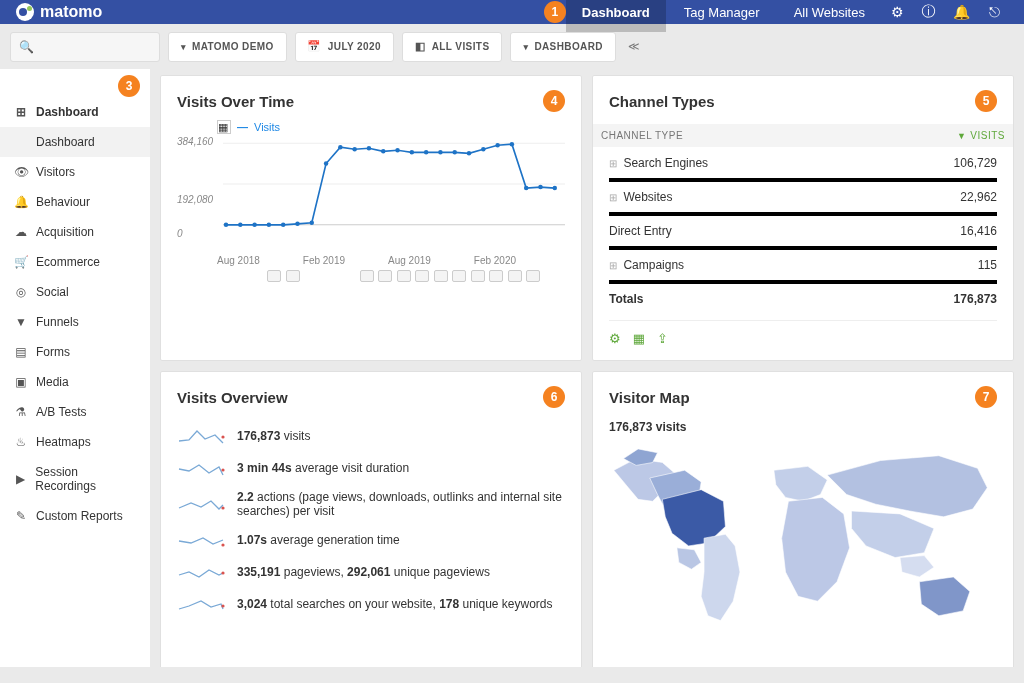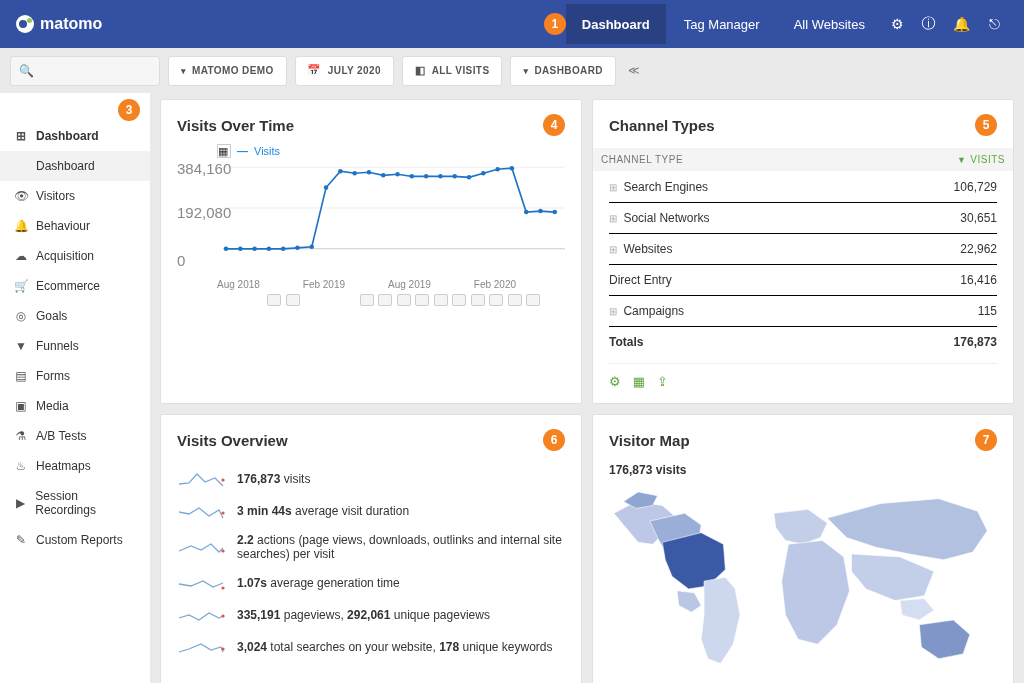--- a/index.html
+++ b/index.html
@@ -1,18 +1,18 @@
 <!DOCTYPE html>
 <html><head>
 <meta charset="utf-8">
 <style>
 * { margin: 0; padding: 0; box-sizing: border-box; font-family: -apple-system, BlinkMacSystemFont, "Segoe UI", Arial, sans-serif; }
 body { background: #eaeaea; width: 1024px; height: 683px; overflow: hidden; font-size: 12px; color: #333; }
 
-.topbar { background: #3450a3; height: 48px; display: flex; align-items: center; padding: 0 16px; color: #fff; }
+.topbar { background: #3450a3; height: 24px; display: flex; align-items: center; padding: 0 16px; color: #fff; }
 .logo { display: flex; align-items: center; gap: 6px; font-weight: 600; font-size: 16px; }
 .logo-circle { width: 18px; height: 18px; border-radius: 50%; background: #fff; position: relative; }
 .logo-circle::before { content: ""; position: absolute; width: 8px; height: 8px; border-radius: 50%; background: #3450a3; top: 5px; left: 3px; }
 .logo-circle::after { content: ""; position: absolute; width: 5px; height: 5px; border-radius: 50%; background: #95c85a; top: 3px; right: 2px; }
 .top-spacer { flex: 1; }
 .top-nav { display: flex; align-items: center; gap: 2px; }
 .top-nav-item { padding: 0 16px; height: 40px; display: flex; align-items: center; color: #fff; font-size: 13px; cursor: pointer; }
 .top-nav-item.active { background: rgba(0,0,0,0.2); font-weight: 600; }
 .top-icon { color: #fff; padding: 0 8px; cursor: pointer; font-size: 14px; }
 
@@ -41,25 +41,25 @@
 
 .chart { position: relative; height: 160px; }
 .chart-legend { position: absolute; top: -4px; left: 40px; display: flex; align-items: center; gap: 6px; font-size: 11px; }
 .chart-legend .box { width: 14px; height: 14px; border: 1px solid #ccc; }
 .chart-legend .dash { color: #1e88e5; font-weight: 600; }
 .chart-legend .lbl { color: #1e88e5; }
 .chart svg { width: 100%; height: 120px; }
 .chart-x { display: flex; justify-content: space-between; font-size: 10px; color: #888; padding: 0 6px; margin-top: 8px; }
 .chart-annot { display: flex; justify-content: space-between; padding: 0 6px; margin-top: 4px; }
 .annot-box { width: 14px; height: 12px; background: #f4f4f4; border: 1px solid #ccc; border-radius: 2px; }
-.y-tick { position: absolute; left: 0; font-size: 15px; color: #888; }
+.y-tick { position: absolute; left: 0; font-size: 10px; color: #888; font-style: italic; }
 
 
 .ch-head { display: flex; justify-content: space-between; background: #f4f4f4; padding: 6px 8px; font-size: 10px; color: #777; letter-spacing: 0.5px; margin: 1px -16px; }
-.ch-row { display: flex; justify-content: space-between; padding: 8px 0; border-bottom: 1px solid #000000; font-size: 12px; }
+.ch-row { display: flex; justify-content: space-between; padding: 8px 0; border-bottom: 4px solid #000000; font-size: 12px; }
 .ch-row .plus { color: #aaa; font-size: 10px; margin-right: 6px; }
 .ch-row.total { font-weight: 600; border-bottom: none; gap: 32px; }
 .ch-foot { display: flex; gap: 12px; padding-top: 10px; color: #5fa83b; font-size: 13px; margin-top: 6px; border-top: 1px solid #eee; }
 .visits-head { color: #5fa83b; display: flex; align-items: center; gap: 4px; }
 
 
 .ov-row { display: flex; align-items: center; gap: 12px; padding: 6px 0; font-size: 12px; }
 .spark { width: 48px; height: 20px; flex-shrink: 0; }
 .ov-text b { font-weight: 600; }
 
@@ -137,21 +137,21 @@
         <div class="side-item">
           <span class="side-icon">☁</span>
           <span>Acquisition</span>
         </div>
         <div class="side-item">
           <span class="side-icon">🛒</span>
           <span>Ecommerce</span>
         </div>
         <div class="side-item">
           <span class="side-icon">◎</span>
-          <span>Goals</span>
+          <span>Social</span>
         </div>
         <div class="side-item">
           <span class="side-icon">▼</span>
           <span>Funnels</span>
         </div>
         <div class="side-item">
           <span class="side-icon">▤</span>
           <span>Forms</span>
         </div>
         <div class="side-item">
@@ -184,21 +184,21 @@
         <span>Visits Over Time</span>
         <span class="badge">4</span>
       </div>
       <div class="chart">
         <div class="chart-legend">
           <span class="box">▦</span>
           <span class="dash">—</span>
           <span class="lbl">Visits</span>
         </div>
         <span class="y-tick" style="top:12px">384,160</span>
-        <span class="y-tick" style="top:56px">192,080</span>
+        <span class="y-tick" style="top:70px">192,080</span>
         <span class="y-tick" style="top:104px">0</span>
         <svg viewBox="0 0 380 100">
           <line x1="45" y1="10" x2="380" y2="10" stroke="#eee"></line>
           <line x1="45" y1="50" x2="380" y2="50" stroke="#eee"></line>
           <line x1="45" y1="90" x2="380" y2="90" stroke="#ccc"></line>
           <polyline fill="none" stroke="#1e73c6" stroke-width="1.6" points="48,90 62,90 76,90 90,90 104,90 118,89 132,88 146,30 160,14 174,16 188,15 202,18 216,17 230,19 244,19 258,19 272,19 286,20 300,16 314,12 328,11 342,54 356,53 370,54"></polyline>
           <g fill="#1e73c6">
             <circle cx="48" cy="90" r="2.2"></circle>
               <circle cx="62" cy="90" r="2.2"></circle>
               <circle cx="76" cy="90" r="2.2"></circle>
@@ -264,24 +264,20 @@
             <span style="font-size:9px">▼</span>
             <span>VISITS</span>
           </span>
       </div>
       <div id="channel-rows">
           <div class="ch-row">
             <span><span class="plus">⊞</span><span>Search Engines</span></span>
             <span>106,729</span>
           </div>
           <div class="ch-row">
-            <span><span class="plus">⊞</span><span>Social Networks</span></span>
-            <span>30,651</span>
-          </div>
-          <div class="ch-row">
             <span><span class="plus">⊞</span><span>Websites</span></span>
             <span>22,962</span>
           </div>
           <div class="ch-row">
             <span><span>Direct Entry</span></span>
             <span>16,416</span>
           </div>
           <div class="ch-row">
             <span><span class="plus">⊞</span><span>Campaigns</span></span>
             <span>115</span>

